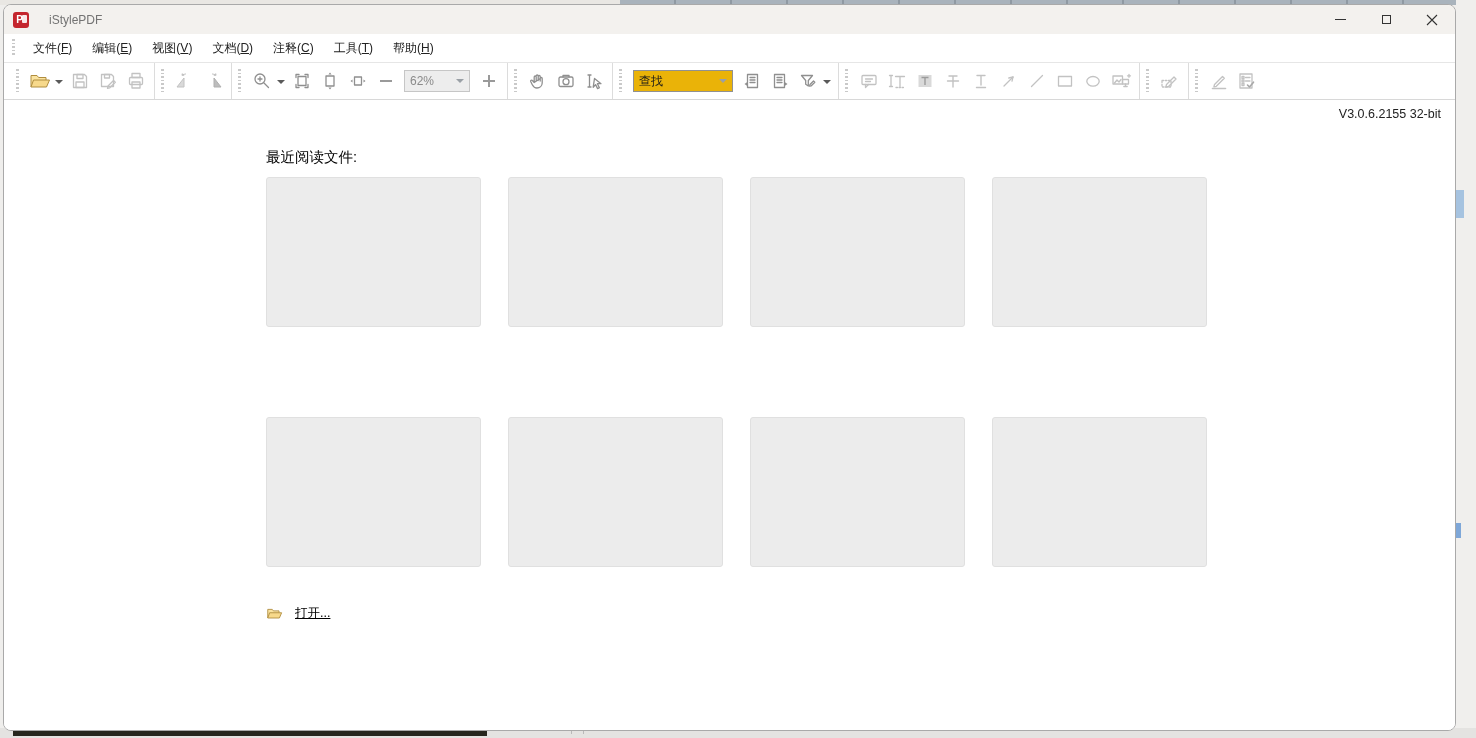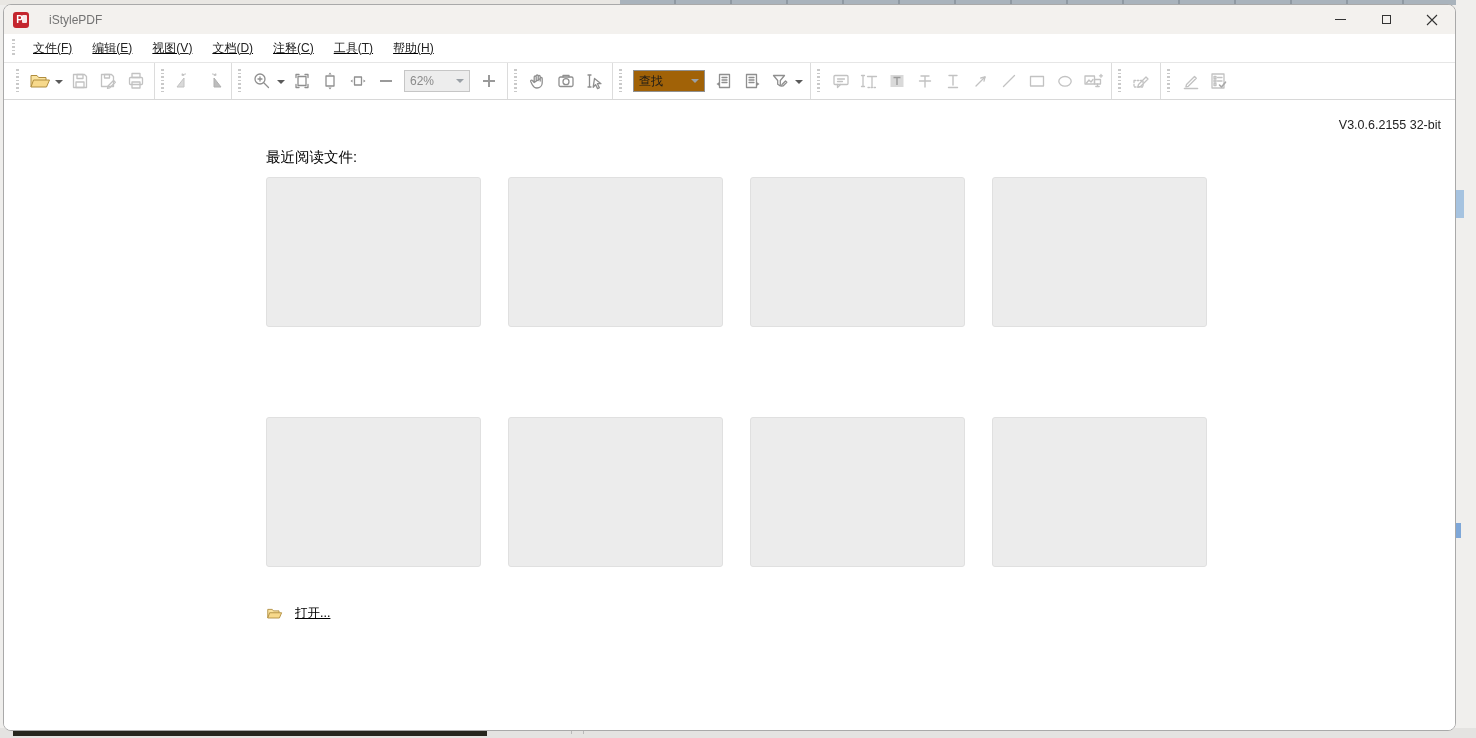--- a/index.html
+++ b/index.html
@@ -29,45 +29,45 @@
   .app-icon span { color:#fff; font-size:10px; font-weight:bold; line-height:1; margin-right:3px; }
   .app-icon i { position:absolute; right:2px; top:3px; width:5px; height:8px; background:#fff;
     border-radius:1px; opacity:.9; }
   .app-title { font-size:12px; color:#737373; margin-left:20px; }
   .win-buttons { margin-left:auto; display:flex; align-items:center; height:100%; }
   .win-btn { width:46px; height:100%; display:flex; align-items:center; justify-content:center; }
   .glyph-min { width:11px; height:1px; background:#333; }
   .glyph-max { width:9px; height:9px; border:1px solid #333; }
 
   
-  .menubar { height:28px; background:#fff; display:flex; align-items:center; flex:0 0 auto; padding-left:6px;text-decoration:underline; }
+  .menubar { height:28px; background:#fff; display:flex; align-items:center; flex:0 0 auto; padding-left:6px; }
   .grip { width:3px; height:18px; margin:0 8px 0 2px;
     background:repeating-linear-gradient(to bottom,#c9c9c9 0 1.5px, transparent 1.5px 3.6px); }
   .menu-item { font-size:12px; color:#222; padding:4px 10px; cursor:default; }
   .menu-item .key { text-decoration:underline; }
 
   
   .toolbar { height:38px; background:#fff; border-top:1px solid #e6e6e6; border-bottom:1px solid #d8d8d8;
     display:flex; align-items:center; flex:0 0 auto; padding-left:6px; }
   .tgroup { display:flex; align-items:center; height:100%; padding:0 5px; gap:1px; }
   .tgroup .grip { height:24px; margin:0 6px 0 1px; }
   .vsep { width:1px; height:100%; background:#dcdcdc; flex:0 0 auto; }
   .tbtn { width:27px; height:27px; display:flex; align-items:center; justify-content:center; border-radius:3px; }
   .tbtn svg { display:block; }
   .caret { width:0; height:0; border:4px solid transparent; border-top-color:#5a5a5a; margin:5px 2px 0 1px; }
   .ic { stroke:#8f8f8f; fill:none; stroke-width:1.3; stroke-linecap:round; stroke-linejoin:round; }
   .ic-dis { stroke:#c2c2c2; fill:none; stroke-width:1.3; stroke-linecap:round; stroke-linejoin:round; }
-  .combo { height:22px; border:1px solid #919191; background:#a16207; display:flex; align-items:center;
-    justify-content:space-between; font-size:12px; color:#1a1a1a; padding:0 5px; width:72px; margin:0 4px; }
+  .combo { height:22px; border:1px solid #919191; background:#eab308; display:flex; align-items:center;
+    justify-content:space-between; font-size:12px; color:#1a1a1a; padding:0 5px; width:100px; margin:0 4px; }
   .combo.disabled { background:#ededed; border-color:#c6c6c6; color:#8a8a8a; width:66px; }
   .combo .chev { width:0; height:0; border:4px solid transparent; border-top-color:#9aa0a6; margin-top:4px; }
 
   
   .content { position:relative; flex:1 1 auto; background:#fff; }
-  .version { position:absolute; top:18px; right:14px; font-size:12.5px; color:#222; }
+  .version { position:absolute; top:7px; right:14px; font-size:12.5px; color:#222; }
   .recent-heading { position:absolute; left:262px; top:48px; font-size:14.5px; font-weight:normal; color:#000; }
   .cards { position:absolute; left:262px; top:77px; display:grid;
     grid-template-columns:repeat(4, 215px); column-gap:27px; row-gap:90px; }
   .card { width:215px; height:150px; background:#ececec; border:1px solid #e0e0e0; border-radius:3px; }
   .open-link { position:absolute; left:262px; top:505px; display:flex; align-items:center; gap:12px; }
   .open-link a { font-size:12.5px; color:#000; text-decoration:underline; cursor:pointer; }
 </style>
 </head>
 <body>
 

